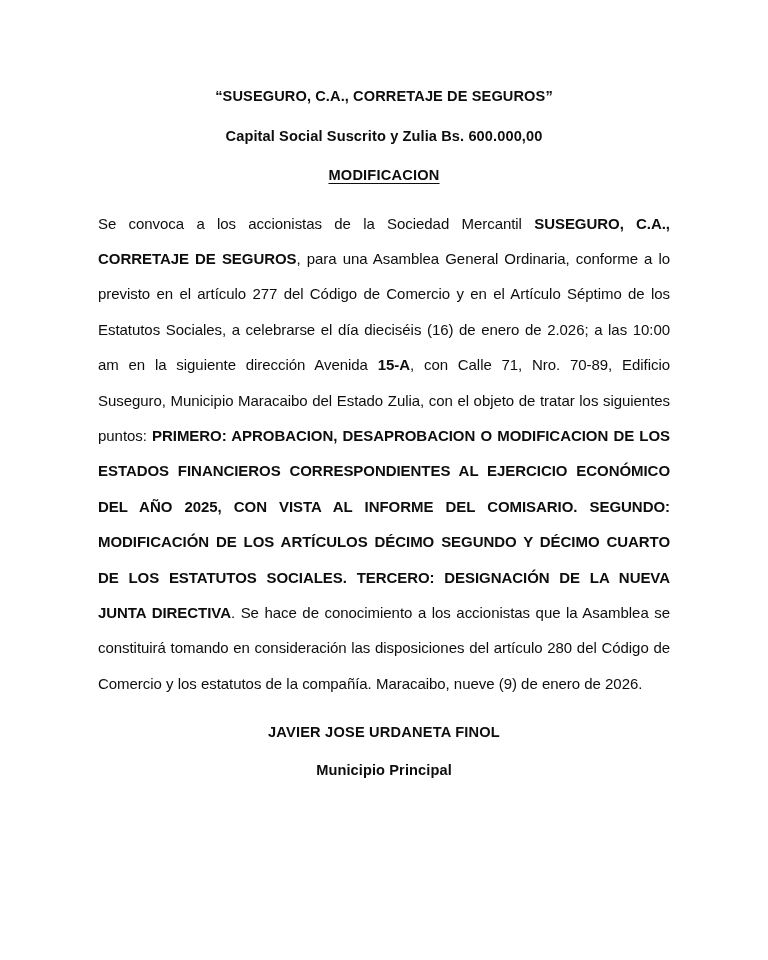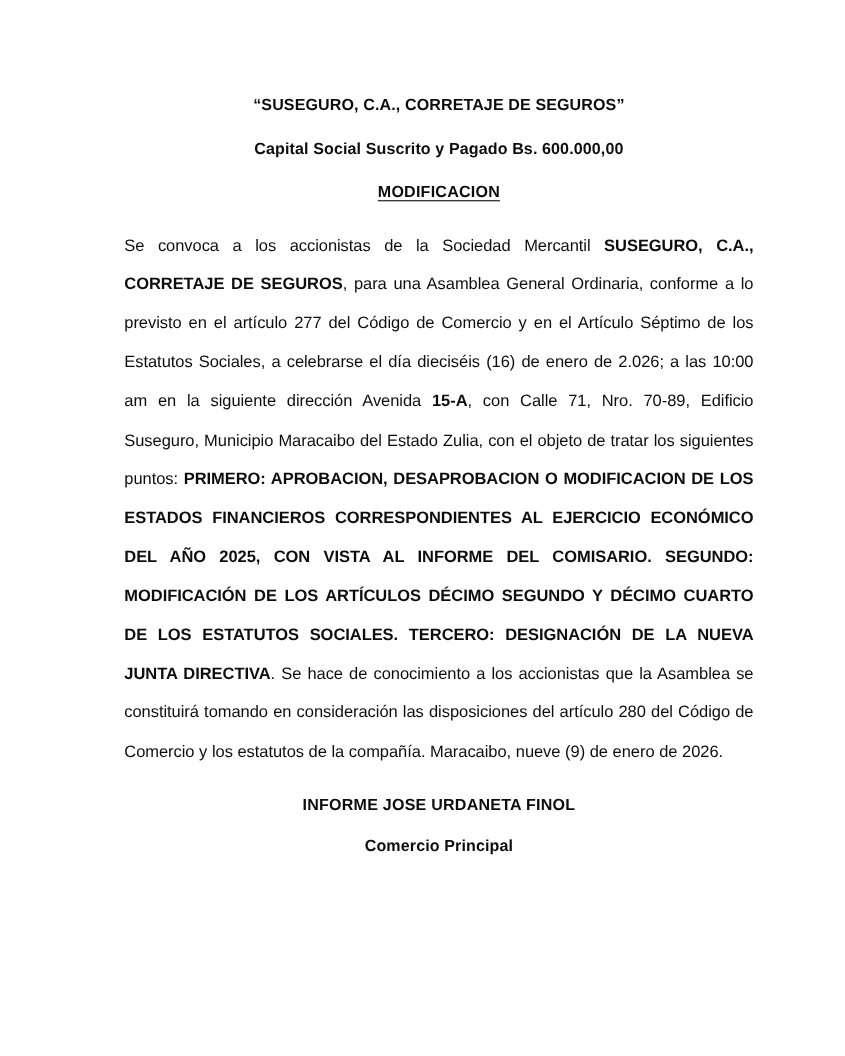--- a/index.html
+++ b/index.html
@@ -26,21 +26,20 @@
     height: 960px;
     background: #ffffff;
   }
 
   
   .doc-body {
     position: absolute;
     left: 98px;
     top: 0;
     width: 572px;
-    margin-left: 15px;
   }
 
   .heading-block {
     text-align: center;
   }
 
   .doc-title {
     font-size: 14.6px;
     font-weight: bold;
     letter-spacing: 0.1px;
@@ -119,26 +118,26 @@
 </head>
 <body>
 
 <div class="page">
 
   <div class="doc-body">
 
     <div class="heading-block">
       <h1 class="doc-title">“SUSEGURO, C.A., CORRETAJE DE SEGUROS”</h1>
 
-      <h2 class="doc-subtitle">Capital Social Suscrito y Pagado Bs. 600.000,00</h2>
+      <h2 class="doc-subtitle">Capital Social Suscrito y Zulia Bs. 600.000,00</h2>
 
       <h3 class="doc-section-title">MODIFICACION</h3>
     </div>
 
     <p class="doc-paragraph"><span>Se convoca a los accionistas de la Sociedad Mercantil </span><b>SUSEGURO, C.A., CORRETAJE DE SEGUROS</b><span>, para una Asamblea General Ordinaria, conforme a lo previsto en el artículo 277 del Código de Comercio y en el Artículo Séptimo de los Estatutos Sociales, a celebrarse el día dieciséis (16) de enero de 2.026; a las 10:00 am en la siguiente dirección Avenida </span><span class="semi">15-A</span><span>, con Calle 71, Nro. 70-89, Edificio Suseguro, Municipio Maracaibo del Estado Zulia, con el objeto de tratar los siguientes puntos: </span><b>PRIMERO: APROBACION, DESAPROBACION O MODIFICACION DE LOS ESTADOS FINANCIEROS CORRESPONDIENTES AL EJERCICIO ECONÓMICO DEL AÑO 2025, CON VISTA AL INFORME DEL COMISARIO. SEGUNDO: MODIFICACIÓN DE LOS ARTÍCULOS DÉCIMO SEGUNDO Y DÉCIMO CUARTO DE LOS ESTATUTOS SOCIALES. TERCERO: DESIGNACIÓN DE LA NUEVA JUNTA DIRECTIVA</b><span>. Se hace de conocimiento a los accionistas que la Asamblea se constituirá tomando en consideración las disposiciones del artículo 280 del Código de Comercio y los estatutos de la compañía. Maracaibo, nueve (9) de enero de 2026.</span></p>
 
     <div class="signature-block">
-      <p class="signature-name">INFORME JOSE URDANETA FINOL</p>
-      <p class="signature-role">Comercio Principal</p>
+      <p class="signature-name">JAVIER JOSE URDANETA FINOL</p>
+      <p class="signature-role">Municipio Principal</p>
     </div>
 
   </div>
 </div>
 
 </body></html>

